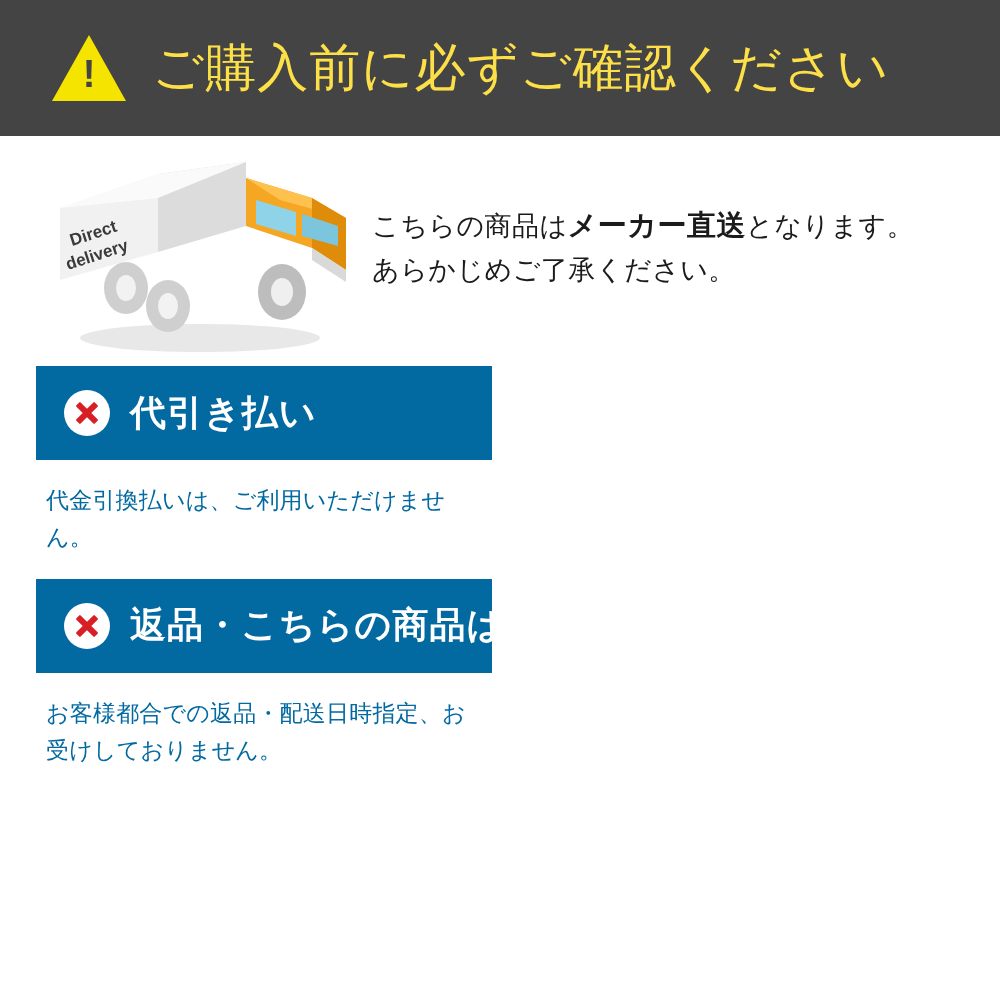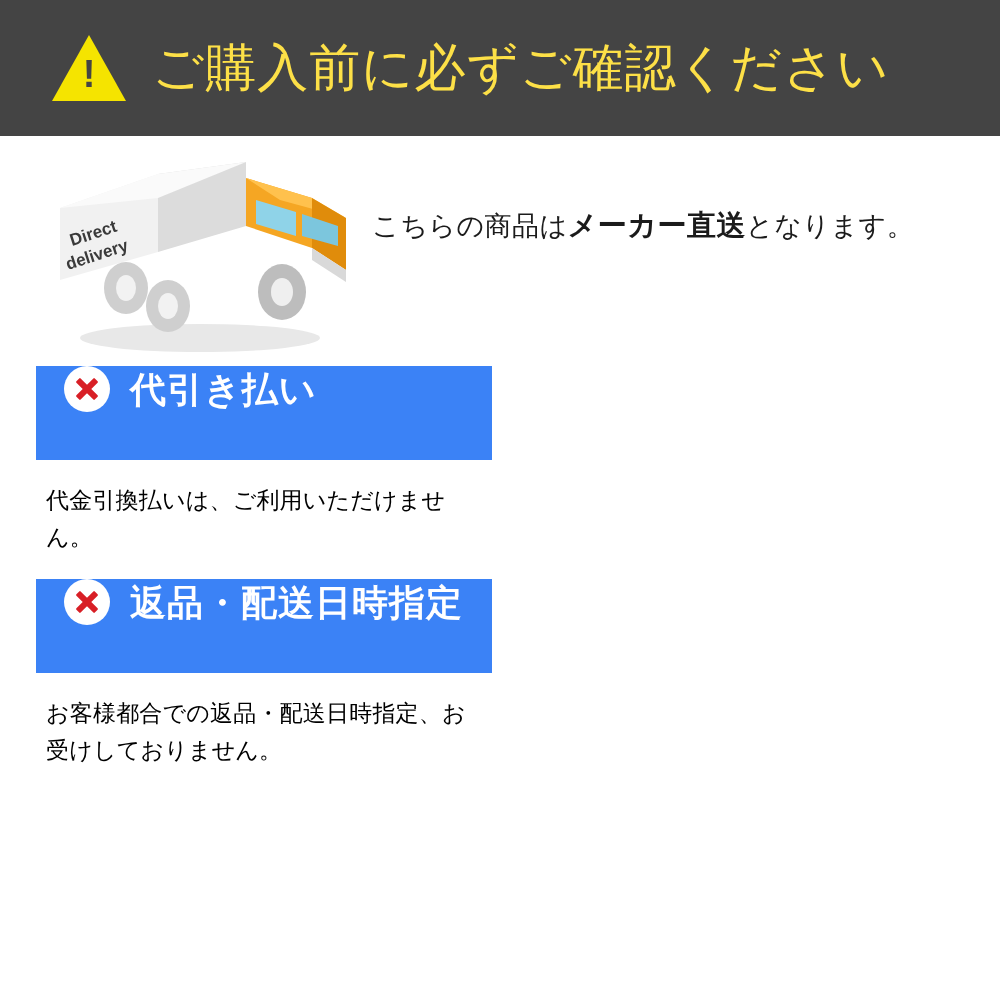--- a/index.html
+++ b/index.html
@@ -101,23 +101,24 @@
     display: flex;
     flex-wrap: wrap;
     gap: 0 24px;
   }
   .cell {
     width: 456px;
     box-sizing: border-box;
     margin-bottom: 18px;
   }
   .cell-head {
-    background: #3b82f6;
+    background: #0369a1;
     height: 94px;
     display: flex;
+    align-items: center;
     padding-left: 28px;
     box-sizing: border-box;
   }
   .xmark {
     width: 46px;
     height: 46px;
     border-radius: 50%;
     background: #ffffff;
     position: relative;
     flex: 0 0 auto;
@@ -139,21 +140,21 @@
   .xmark:after  { transform: rotate(-45deg); }
   .cell-head-label {
     color: #ffffff;
     font-size: 36px;
     font-weight: bold;
     letter-spacing: 1px;
     white-space: nowrap;
   }
   .cell-body {
     padding: 22px 8px 4px 10px;
-    color: #000000;
+    color: #0369a1;
     font-size: 23px;
     line-height: 1.62;
     letter-spacing: 0.2px;
   }
 </style>
 </head>
 <body>
 
 <div class="page">
 
@@ -194,38 +195,39 @@
           <ellipse cx="118" cy="146" rx="22" ry="26" fill="#cfcfcf"></ellipse>
           <ellipse cx="118" cy="146" rx="10" ry="13" fill="#f2f2f2"></ellipse>
           <ellipse cx="232" cy="132" rx="24" ry="28" fill="#bdbdbd"></ellipse>
           <ellipse cx="232" cy="132" rx="11" ry="14" fill="#efefef"></ellipse>
         </svg>
       </div>
       <div class="intro-text">
         <div>
           <span>こちらの商品は</span><b>メーカー直送</b><span>となります。</span>
         </div>
+        <div>あらかじめご了承ください。</div>
       </div>
     </div>
 
     <div class="grid">
 
       <div class="cell">
         <div class="cell-head">
           <div class="xmark"></div>
           <div class="cell-head-label">代引き払い</div>
         </div>
         <div class="cell-body">代金引換払いは、ご利用いただけません。</div>
       </div>
 
 
       <div class="cell">
         <div class="cell-head">
           <div class="xmark"></div>
-          <div class="cell-head-label">返品・配送日時指定</div>
+          <div class="cell-head-label">返品・こちらの商品は</div>
         </div>
         <div class="cell-body">お客様都合での返品・配送日時指定、お受けしておりません。</div>
       </div>
 
     </div>
 
   </div>
 </div>
 
 </body></html>

